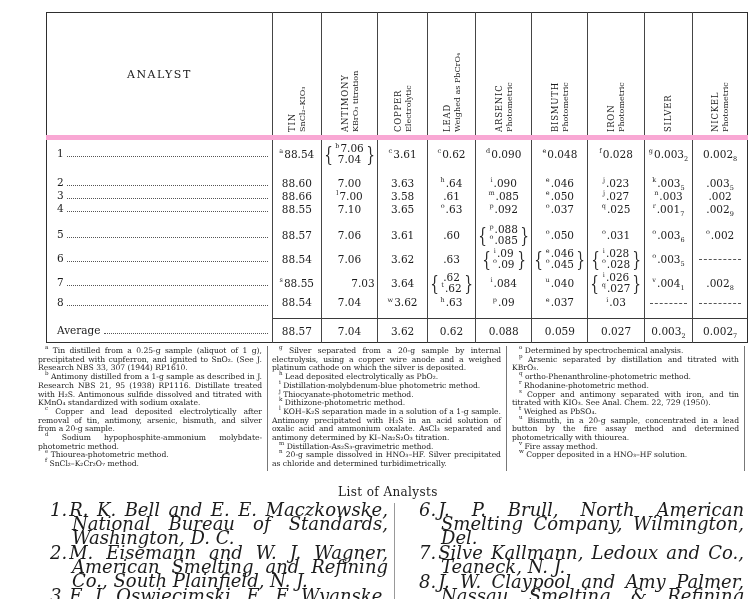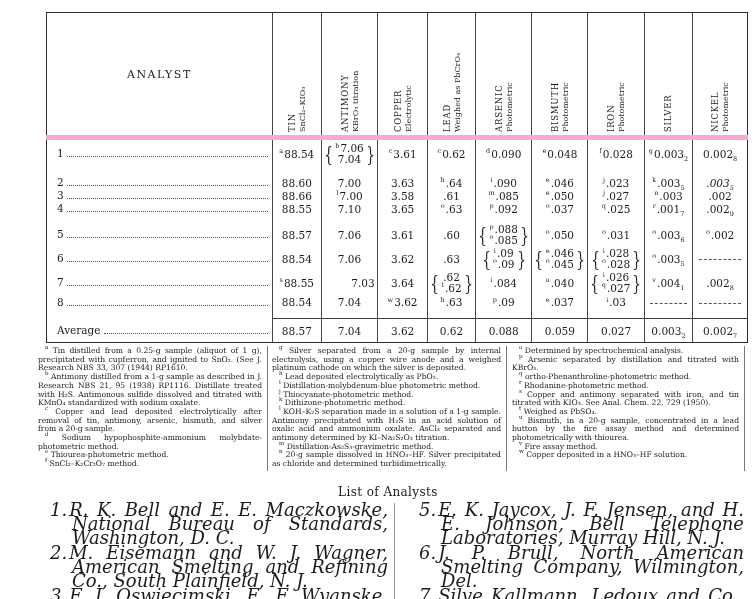--- a/index.html
+++ b/index.html
@@ -166,21 +166,21 @@
             </span>
           </td>
           <td style="padding-top: 12px;">88.60</td>
           <td style="padding-top: 12px;">7.00</td>
           <td style="padding-top: 12px;">3.63</td>
           <td style="padding-top: 12px;"><sup class="fm">h</sup>.64</td>
           <td style="padding-top: 12px;"><sup class="fm">i</sup>.090</td>
           <td style="padding-top: 12px;"><sup class="fm">e</sup>.046</td>
           <td style="padding-top: 12px;"><sup class="fm">j</sup>.023</td>
           <td style="padding-top: 12px;"><sup class="fm">k</sup>.003<sub class="fb">5</sub></td>
-          <td style="padding-top: 12px; font-style: italic;">.003<sub class="fb">5</sub></td>
+          <td style="padding-top: 12px;">.003<sub class="fb">5</sub></td>
         </tr>
         <tr>
           <td class="alab">
             <span class="labwrap">
               <span class="rnum">3</span>
               <span class="leader"></span>
             </span>
           </td>
           <td>88.66</td>
           <td><sup class="fm">l</sup>7.00</td>
@@ -376,21 +376,20 @@
   <div class="an-cols">
     <div class="an-col left">
         <ol id="anL">
           <li><span class="ln">1.</span>R. K. Bell and E. E. Maczkowske, National Bureau of Standards, Washington, D. C.</li>
           <li><span class="ln">2.</span>M. Eisemann and W. J. Wagner, American Smelting and Refining Co., South Plainfield, N. J.</li>
           <li><span class="ln">3.</span>F. J. Oswiecimski, E. F. Wyanske, and H. W. Brummer, National Lead Co., Brooklyn, N. Y.</li>
         </ol>
       </div>
     <div class="an-col right">
         <ol id="anR">
-          <li><span class="ln">5.</span>E. K. Jaycox, J. F. Jensen, and H. E. Johnson, Bell Telephone Laboratories, Murray Hill, N. J.</li>
           <li><span class="ln">6.</span>J. P. Brull, North American Smelting Company, Wilmington, Del.</li>
           <li><span class="ln">7.</span>Silve Kallmann, Ledoux and Co., Teaneck, N. J.</li>
           <li><span class="ln">8.</span>J. W. Claypool and Amy Palmer, Nassau Smelting &amp; Refining Company, New York, N. Y.</li>
         </ol>
       </div>
   </div>
 
 </div>
 
 </body></html>

